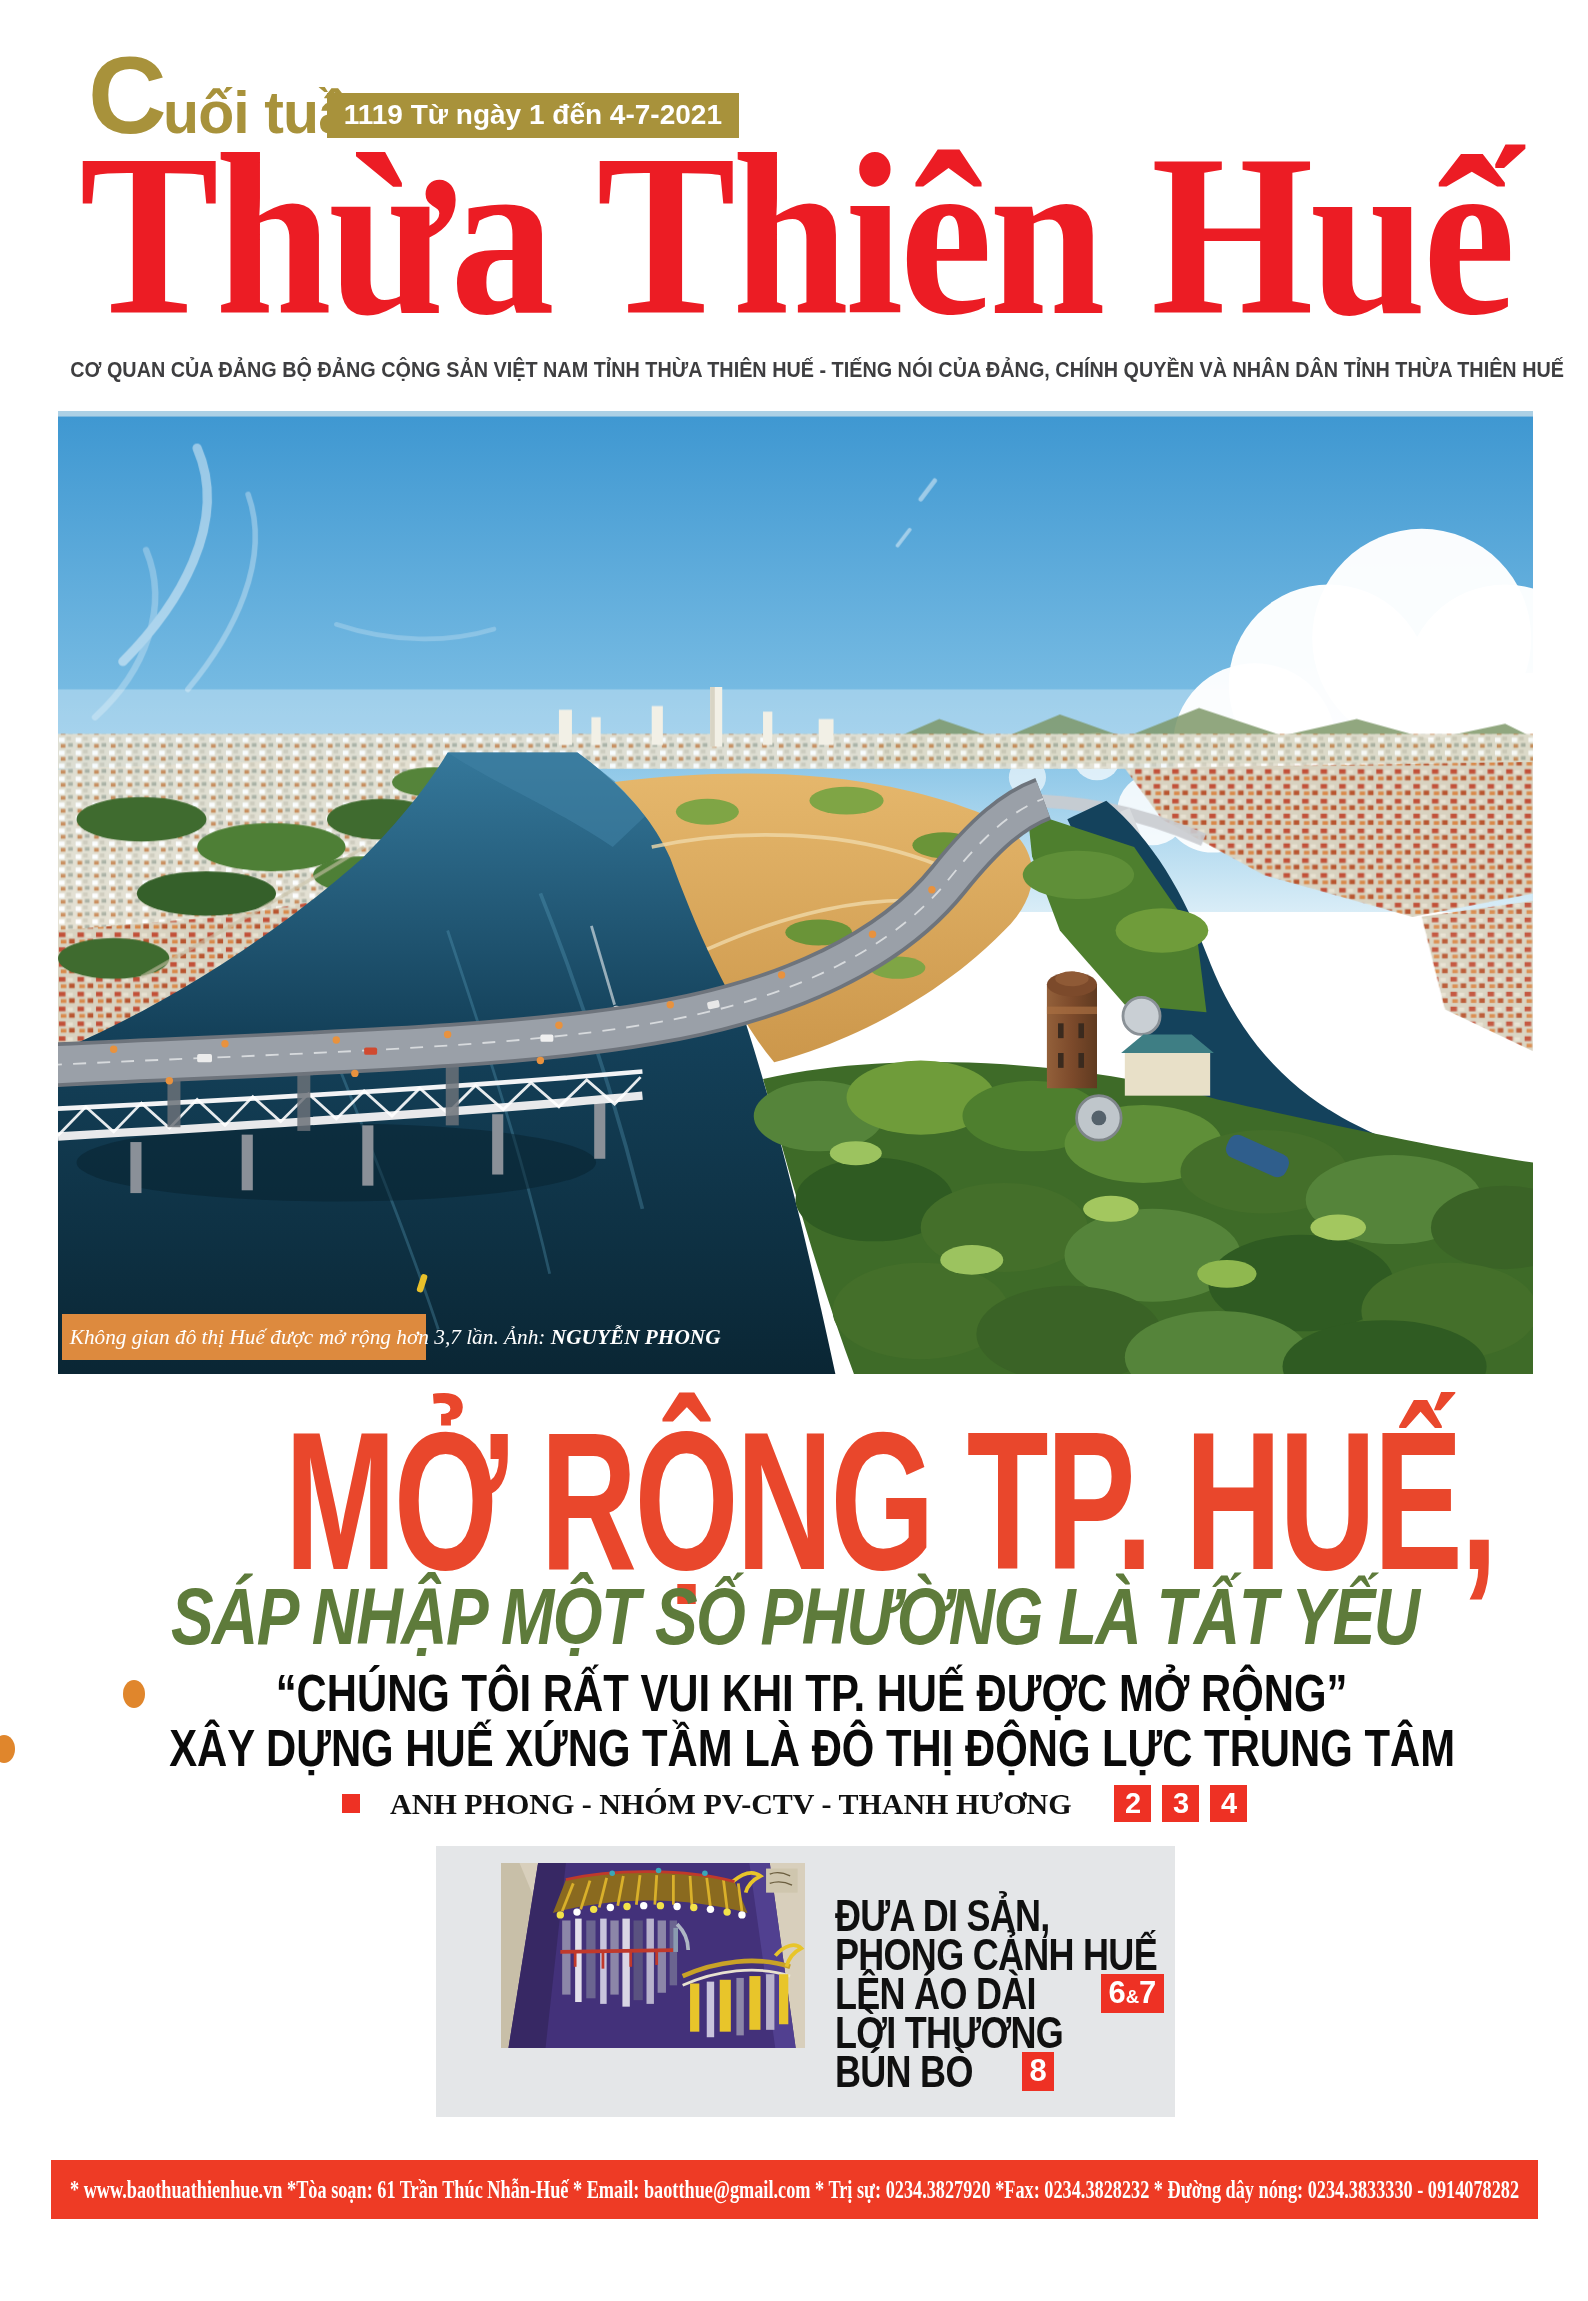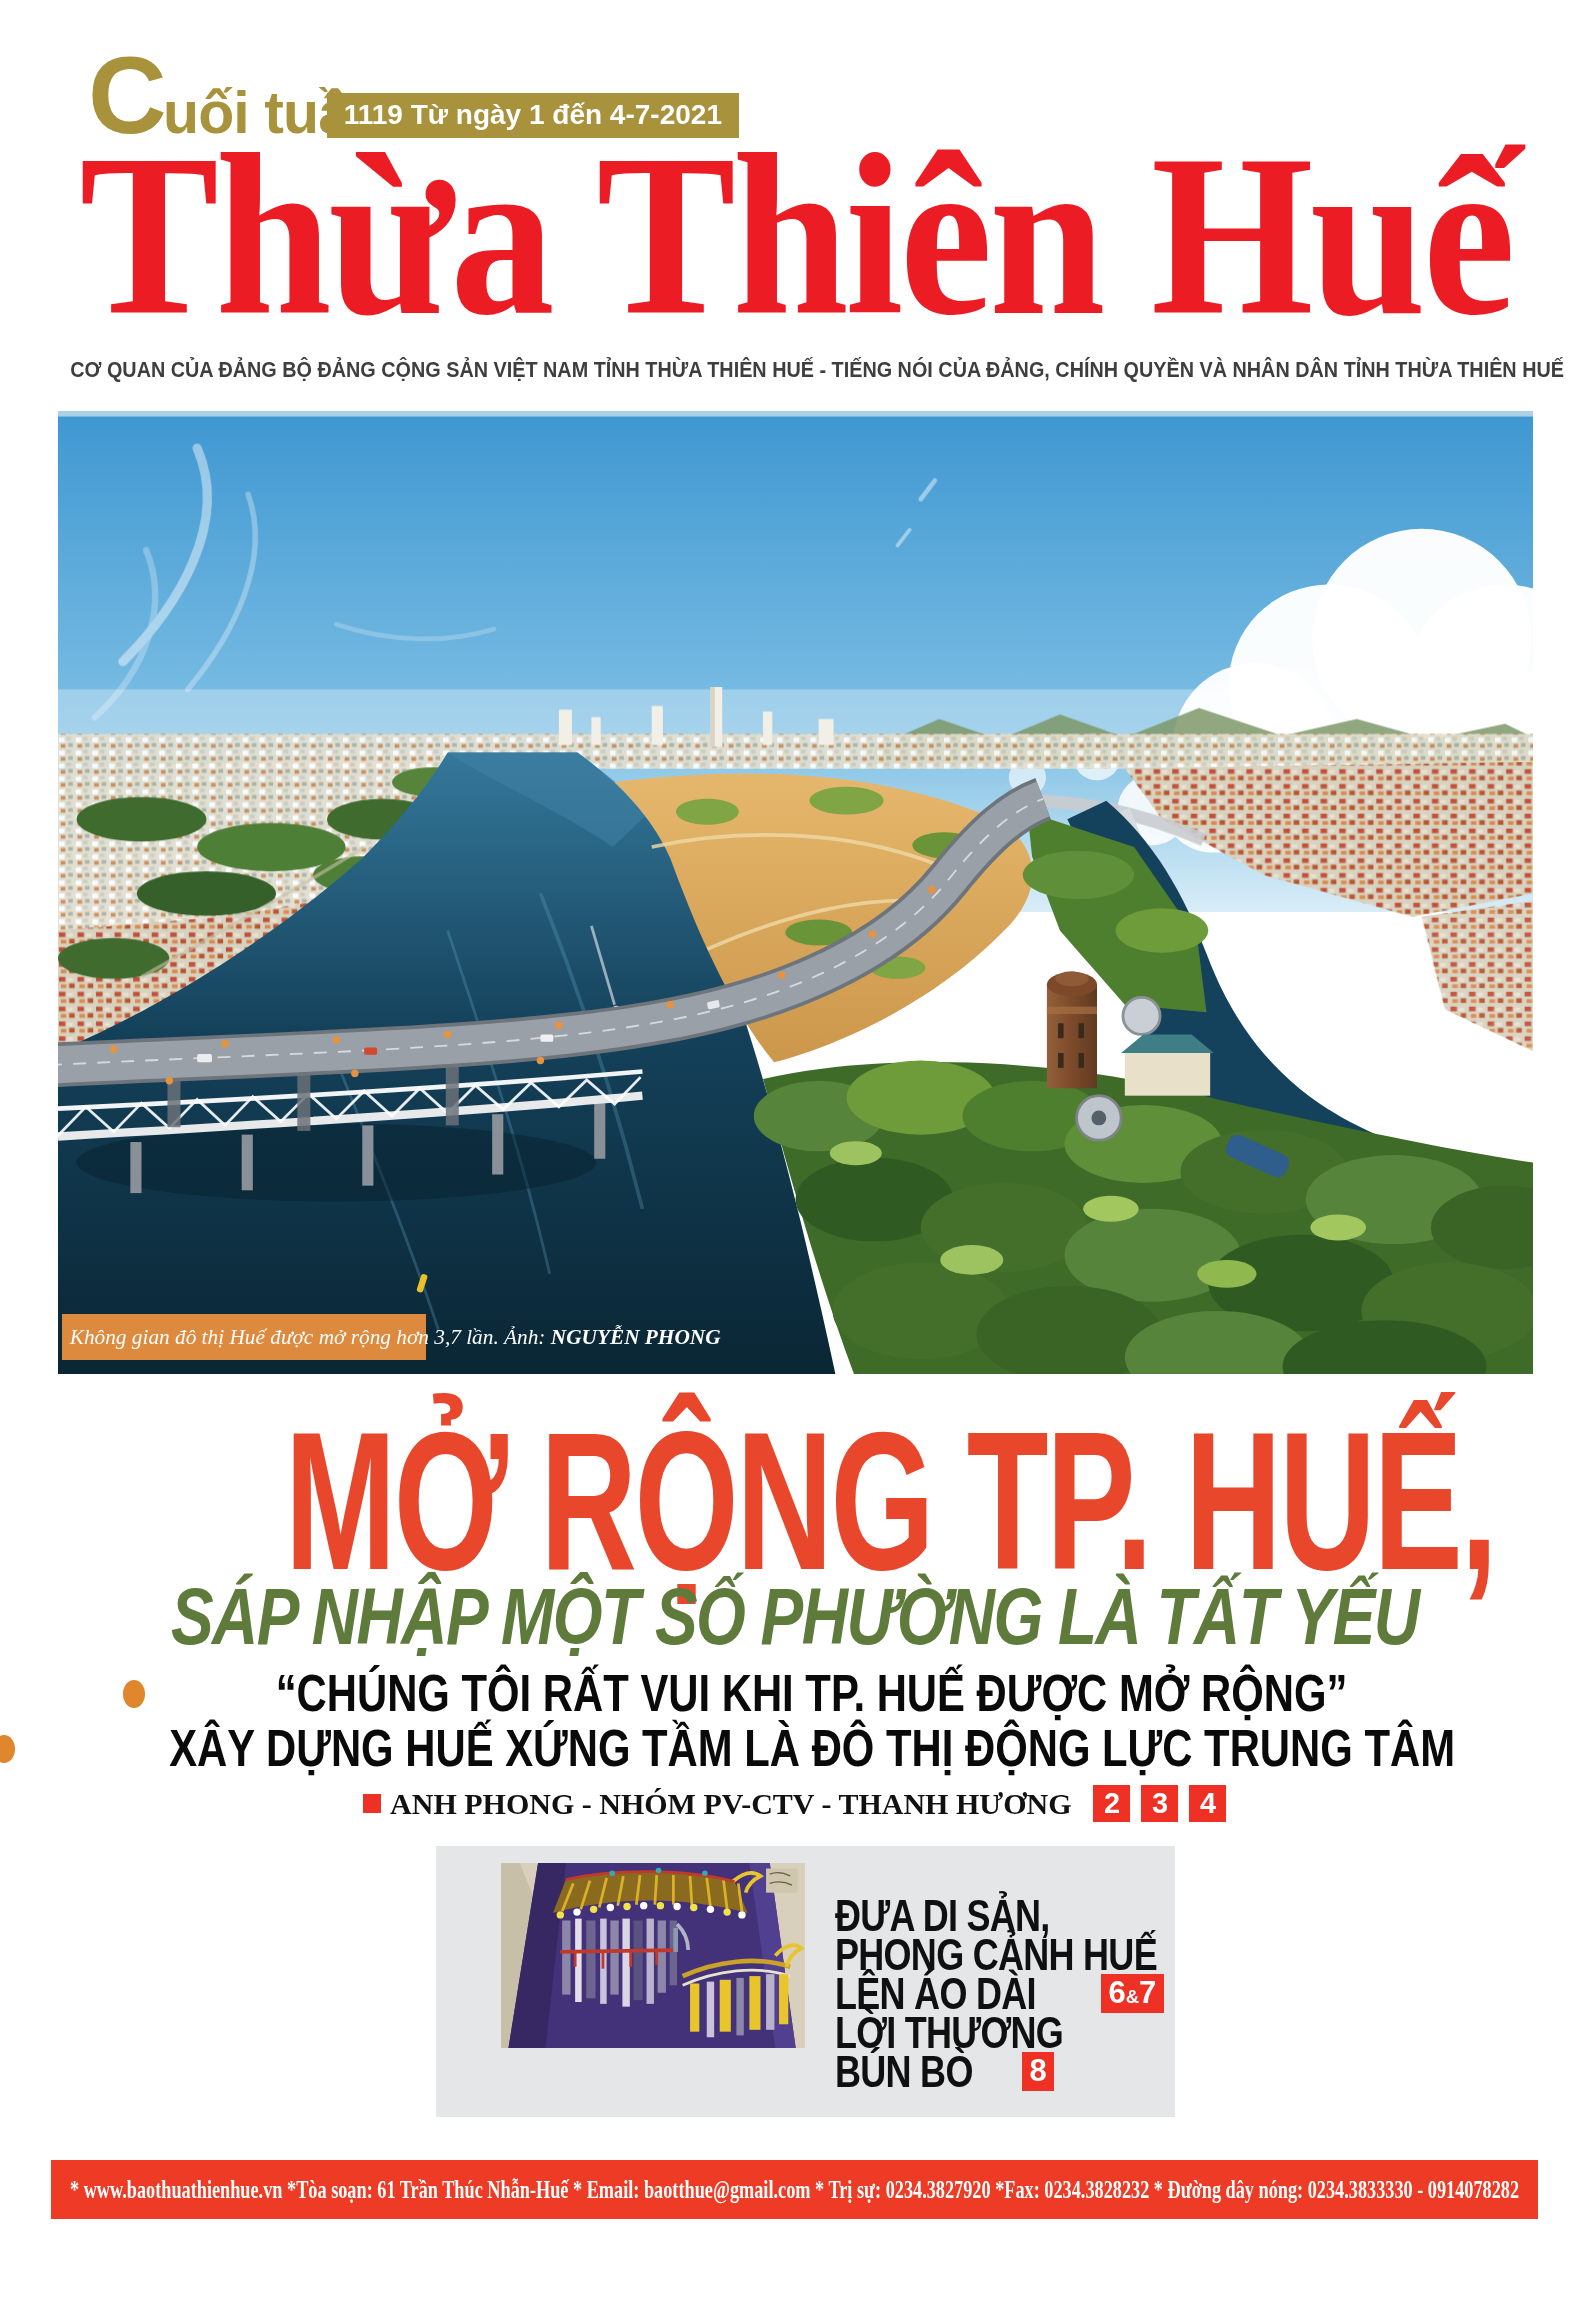--- a/index.html
+++ b/index.html
@@ -31,21 +31,21 @@
   #headline span{display:inline-block;transform:scaleX(.68);transform-origin:center;letter-spacing:-3.7px;}
   #subheadline{position:absolute;left:0;top:1577px;width:1589px;text-align:center;color:#5E7B3B;
         font-weight:bold;font-style:italic;font-size:80px;line-height:1;white-space:nowrap;}
   #subheadline span{display:inline-block;transform:scaleX(.8);transform-origin:center;letter-spacing:-1.9px;}
   .bullet-row{position:absolute;left:0;width:1589px;display:flex;justify-content:center;
         align-items:center;gap:13px;white-space:nowrap;}
   .bullet-dot{width:22px;height:28px;border-radius:50%;background:#E0862C;flex:0 0 auto;}
   .bullet-text{display:inline-block;font-weight:bold;font-size:51px;line-height:1;color:#0A0A0A;
         transform:scaleX(.82);transform-origin:center;}
   #byline-row{position:absolute;left:0;top:1785px;width:1589px;display:flex;justify-content:center;
-        align-items:center;gap:9px;white-space:nowrap;}
+        align-items:center;gap:30px;white-space:nowrap;}
   .byline-square{width:18.6px;height:18.6px;background:#EE3124;flex:0 0 auto;}
   #byline-text{font-family:"Liberation Serif",serif;font-weight:bold;font-size:30px;color:#111;}
   .page-box{width:37px;height:37px;background:#EE3124;color:#ffffff;font-weight:bold;font-size:29px;
         display:flex;align-items:center;justify-content:center;}
   #page-boxes{display:flex;gap:11px;margin-left:13px;}
   
   #promo{position:absolute;left:436px;top:1846px;width:739px;height:271px;background:#E4E6E8;}
   #promo-art{position:absolute;left:65px;top:16.7px;width:304px;height:186px;}
   #promo-text{position:absolute;left:399px;top:50px;text-align:center;}
   .promo-line{height:39px;display:flex;align-items:center;gap:15px;white-space:nowrap;}

